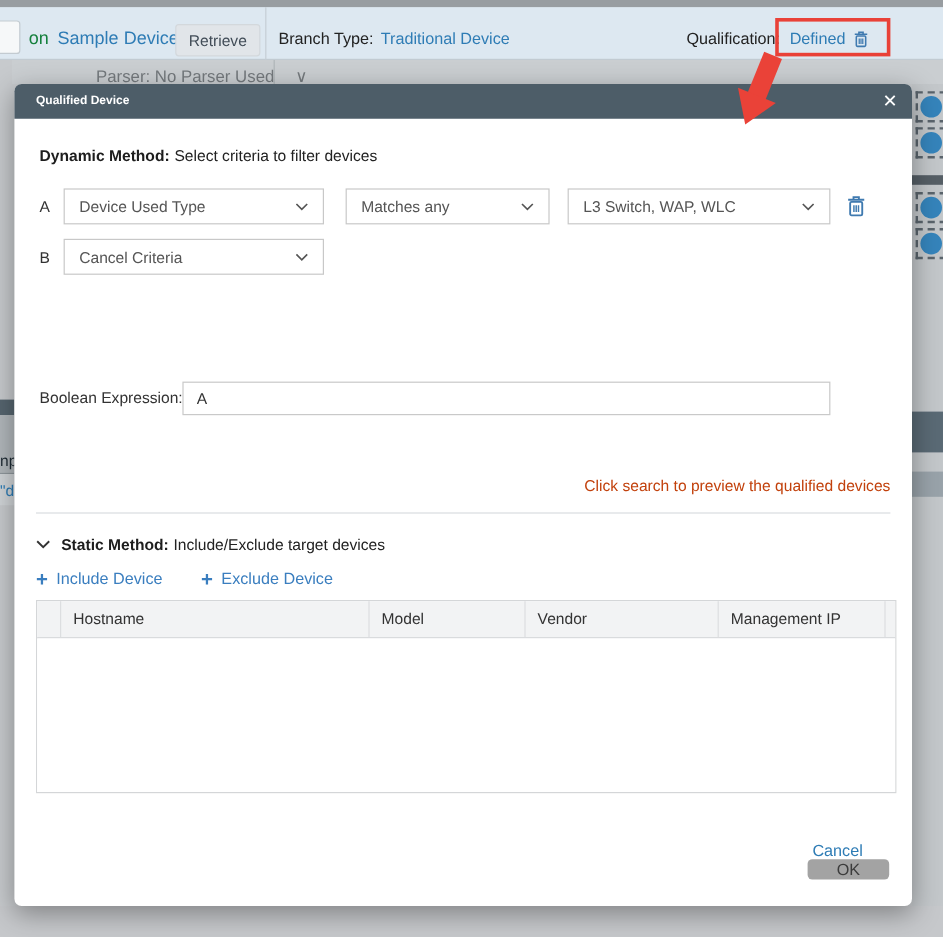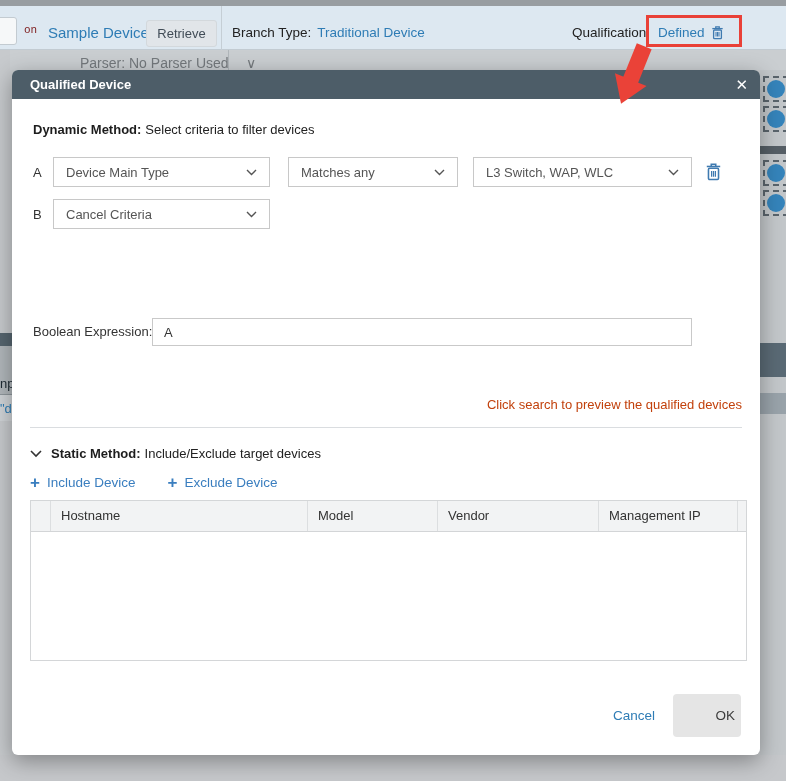--- a/index.html
+++ b/index.html
@@ -5,21 +5,21 @@
   html,body{margin:0;padding:0;background:#c7cacd;}
   *{box-sizing:border-box;}
   .screen{position:relative;width:786px;height:781px;overflow:hidden;
           font-family:"Liberation Sans","DejaVu Sans",sans-serif;color:#222;}
   
   .top-strip{position:absolute;left:0;top:0;width:786px;height:6px;background:#989da1;}
   .top-bar{position:absolute;left:0;top:6px;width:786px;height:44px;background:#dde8f1;
            border-bottom:1px solid #c2cbd2;}
   .partial-box{position:absolute;left:-4px;top:11px;width:21px;height:28px;background:#f6f8f9;
                border:1px solid #c3cbd1;border-radius:3px;}
-  .on-label{position:absolute;left:24px;top:18px;font-size:11px;color:#7f1d1d;font-family:Liberation Mono, monospace;}
+  .on-label{position:absolute;left:24px;top:18px;font-size:15px;color:#15803d;}
   .device-link{position:absolute;left:48px;top:18px;font-size:15px;color:#2e7cb5;cursor:pointer;}
   .retrieve-btn{position:absolute;left:146px;top:14px;width:71px;height:27px;background:#e1e5e9;
                 border:1px solid #d3d8dc;border-radius:3px;font-size:13px;color:#414c57;
                 text-align:center;line-height:25px;cursor:pointer;}
   .bar-divider{position:absolute;left:221px;top:0;width:1px;height:44px;background:#c5ced5;}
   .branch-group{position:absolute;left:232px;top:19px;font-size:13.5px;}
   .qual-group{position:absolute;left:572px;top:19px;font-size:13.5px;display:flex;align-items:center;}
   .lbl{color:#222;} .lnk{color:#2e7cb5;cursor:pointer;}
   .branch-group .lnk{margin-left:6px;}
   .qual-group .lnk{margin-left:8px;margin-right:6px;}
@@ -32,21 +32,21 @@
   .bg-bottom{position:absolute;left:0;top:755px;width:786px;height:26px;background:#c6c8cb;}
   .band{position:absolute;left:0;width:100%;}
   .frag-text{position:absolute;left:0;font-size:13px;white-space:nowrap;}
   .dash-box{position:absolute;left:3px;width:26px;height:26px;border:2px dashed #5a646c;}
   .dash-box .circ{position:absolute;left:2px;top:2px;width:18px;height:18px;border-radius:50%;background:#3584bb;}
   
   .modal{position:absolute;left:12px;top:70px;width:748px;height:685px;background:#fff;
          border-radius:6px;box-shadow:0 6px 22px rgba(0,0,0,.35);z-index:10;}
   .modal-header{position:absolute;left:0;top:0;width:100%;height:29px;background:#4d5d68;
                 border-radius:6px 6px 0 0;}
-  .modal-title{position:absolute;left:18px;top:0;line-height:29px;font-size:13px;font-weight:bold;color:#fff;}
+  .modal-title{position:absolute;left:18px;top:0;line-height:29px;font-size:10px;font-weight:bold;color:#fff;}
   .modal-close{position:absolute;right:12px;top:0;line-height:29px;font-size:15px;color:#fff;cursor:pointer;}
   .dyn-heading{position:absolute;left:21px;top:52px;font-size:13px;}
   .bold{font-weight:bold;color:#1d1d1d;}
   .rest{margin-left:4px;color:#222;}
   .row-label{position:absolute;font-size:13px;color:#333;}
   .dropdown{position:absolute;height:30px;border:1px solid #c8c8c8;background:#fff;display:flex;
             align-items:center;justify-content:space-between;padding:0 12px;font-size:13px;color:#555;cursor:pointer;}
   .dd-chevron{flex:0 0 auto;margin-left:8px;display:flex;}
   .trash-btn{position:absolute;cursor:pointer;display:flex;}
   .bool-label{position:absolute;left:21px;top:254px;font-size:13px;color:#333;}
@@ -63,23 +63,23 @@
   .add-link + .add-link{margin-left:32px;}
   .plus{font-size:17px;font-weight:bold;margin-right:7px;line-height:14px;}
   .dev-table{position:absolute;left:18px;top:430px;width:717px;border:1px solid #d4d6d8;background:#fff;}
   .thead{display:flex;height:31px;background:#f2f3f4;border-bottom:1px solid #d3d5d7;justify-content:center;}
   .th{font-size:13px;color:#333;line-height:30px;padding-left:10px;border-right:1px solid #dcdee0;
       overflow:hidden;white-space:nowrap;}
   .th.c0{width:20px;padding-left:0;} .th.c1{width:257px;} .th.c2{width:161px;}
   .th.c3{width:130px;} .th.c4{width:139px;} .th.c5{width:8px;border-right:none;padding-left:0;}
   .tbody{height:128px;background:#fff;}
   .cancel-link{font-size:13.5px;color:#2e7cb5;cursor:pointer;margin-right:18px;}
-  .ok-btn{width:68px;height:43px;background:#e5e5e5;border:none;border-radius:4px;font-size:13.5px;
-          color:#3c3c3c;font-family:inherit;cursor:pointer;text-align:right;}
-  .footer{position:absolute;right:19px;top:631px;height:29px;display:flex;align-items:center;}
+  .ok-btn{width:68px;height:43px;background:#a3a3a3;border:none;border-radius:4px;font-size:13.5px;
+          color:#3c3c3c;font-family:inherit;cursor:pointer;}
+  .footer{position:absolute;right:19px;top:631px;height:29px;display:flex;align-items:center;flex-direction:column;}
   
   .red-rect{position:absolute;left:646px;top:15px;width:96px;height:32px;border:3px solid #e94138;z-index:20;}
   .red-arrow{position:absolute;left:598px;top:42px;z-index:30;pointer-events:none;}
 </style>
 </head>
 <body>
 
 <div class="screen">
 
   <div class="top-strip"></div>
@@ -147,21 +147,21 @@
       <span class="modal-title">Qualified Device</span>
       <span class="modal-close">✕</span>
     </div>
 
     <div class="dyn-heading">
       <span class="bold">Dynamic Method:</span><span class="rest">Select criteria to filter devices</span>
     </div>
 
     <span class="row-label" style="left:21px;top:95px">A</span>
     <div class="dropdown" style="left:41px;top:87px;width:217px">
-      <span>Device Main Type</span>
+      <span>Device Used Type</span>
       <span class="dd-chevron">
           <svg width="11" height="7" viewBox="0 0 11 7" fill="none" stroke="#555" stroke-width="1.4">
             <polyline points="1,1 5.5,5.5 10,1"></polyline>
           </svg>
         </span>
     </div>
     <div class="dropdown" style="left:276px;top:87px;width:170px">
       <span>Matches any</span>
       <span class="dd-chevron">
           <svg width="11" height="7" viewBox="0 0 11 7" fill="none" stroke="#555" stroke-width="1.4">

